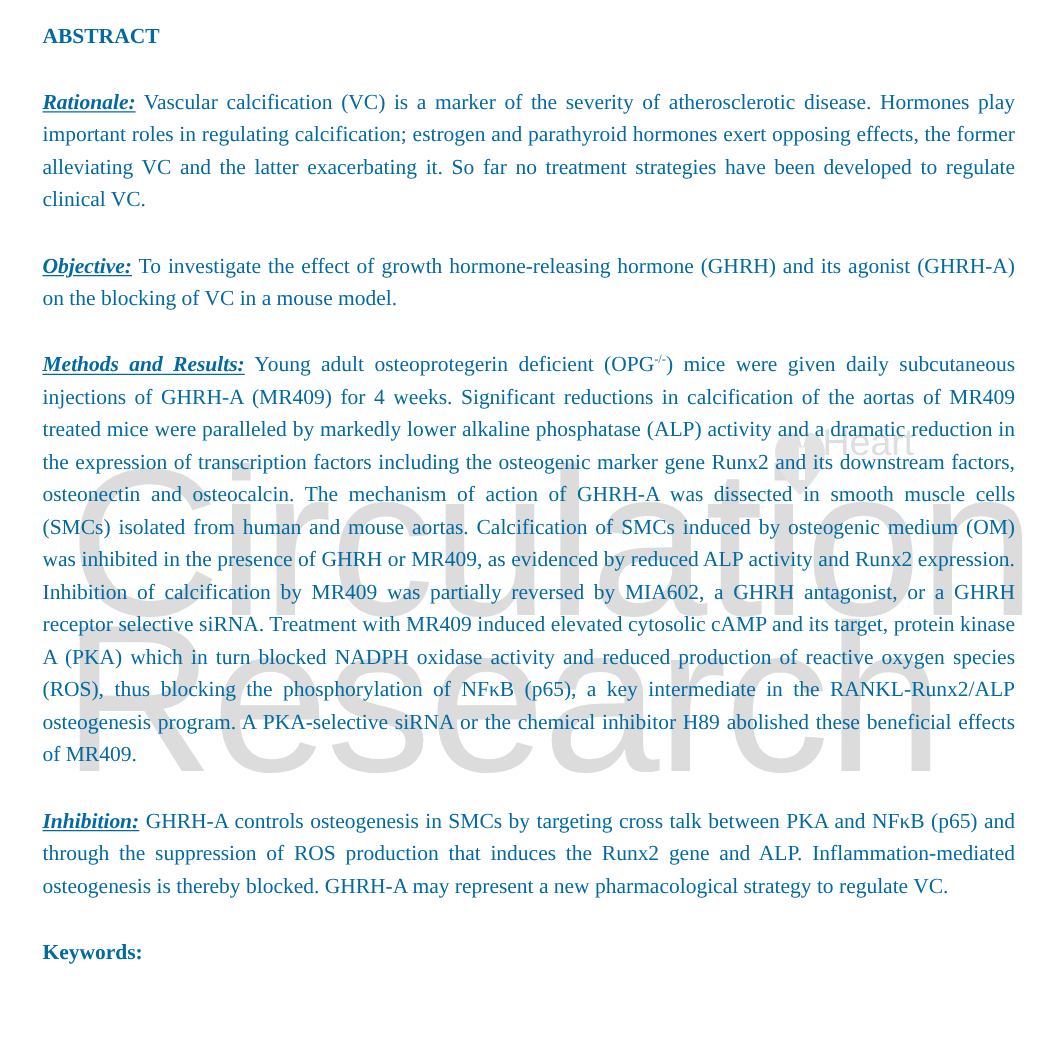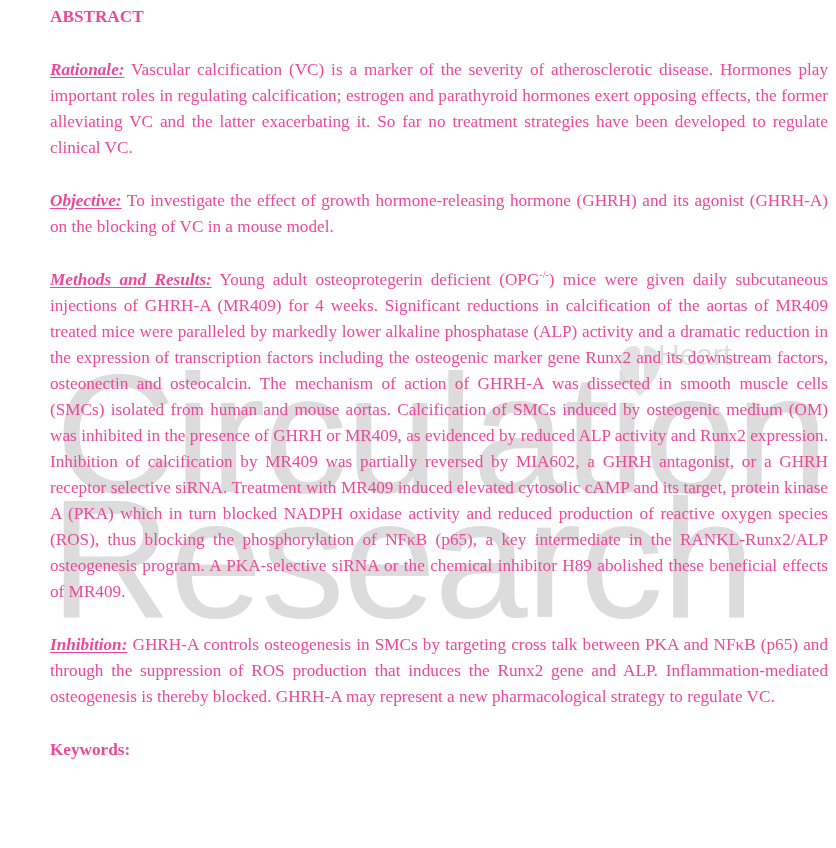--- a/index.html
+++ b/index.html
@@ -4,22 +4,22 @@
 <style>
   html, body { margin: 0; padding: 0; background: #ffffff; }
   body { width: 836px; height: 848px; position: relative; overflow: hidden; }
   .page { position: absolute; left: 0; top: 0; width: 836px; height: 848px; }
   .watermark { position: absolute; pointer-events: none; color: #dcdcdc; font-family: "Liberation Sans", sans-serif; z-index: 0; }
   .wm-circ { left: 55px; top: 350px; font-size: 168px; letter-spacing: -2px; line-height: 1; }
   .wm-res { left: 50px; top: 475px; font-size: 168px; letter-spacing: -2px; line-height: 1; }
   .wm-online { left: 180px; top: 640px; font-size: 86px; letter-spacing: 6px; line-height: 1; color: #e3e3e3; }
   .wm-aha { position: absolute; left: 618px; top: 338px; z-index: 0; }
   .wm-aha-text { position: absolute; left: 658px; top: 342px; color: #dedede; font-family: "Liberation Sans", sans-serif; font-size: 22px; line-height: 22px; z-index: 0; }
-  .content { position: absolute; left: 34px; top: 4px; width: 778px; z-index: 1;
-    font-family: "Liberation Serif", serif; font-size: 17.2px; line-height: 26px; color: #ec4899; margin-left: 16px; }
+  .content { position: absolute; left: 34px; top: 16px; width: 778px; z-index: 1;
+    font-family: "Liberation Serif", serif; font-size: 17.2px; line-height: 26px; color: #0369a1; }
   .heading { font-weight: bold; margin: 0; }
   .para { margin: 0; text-align: justify; text-align-last: left; }
   .spacer { height: 27px; }
   .label { font-weight: bold; font-style: italic; text-decoration: underline; text-underline-offset: 2px; }
   sup { font-size: 10px; line-height: 0; vertical-align: 7px; }
 </style>
 </head>
 <body>
 
 <div class="page">

